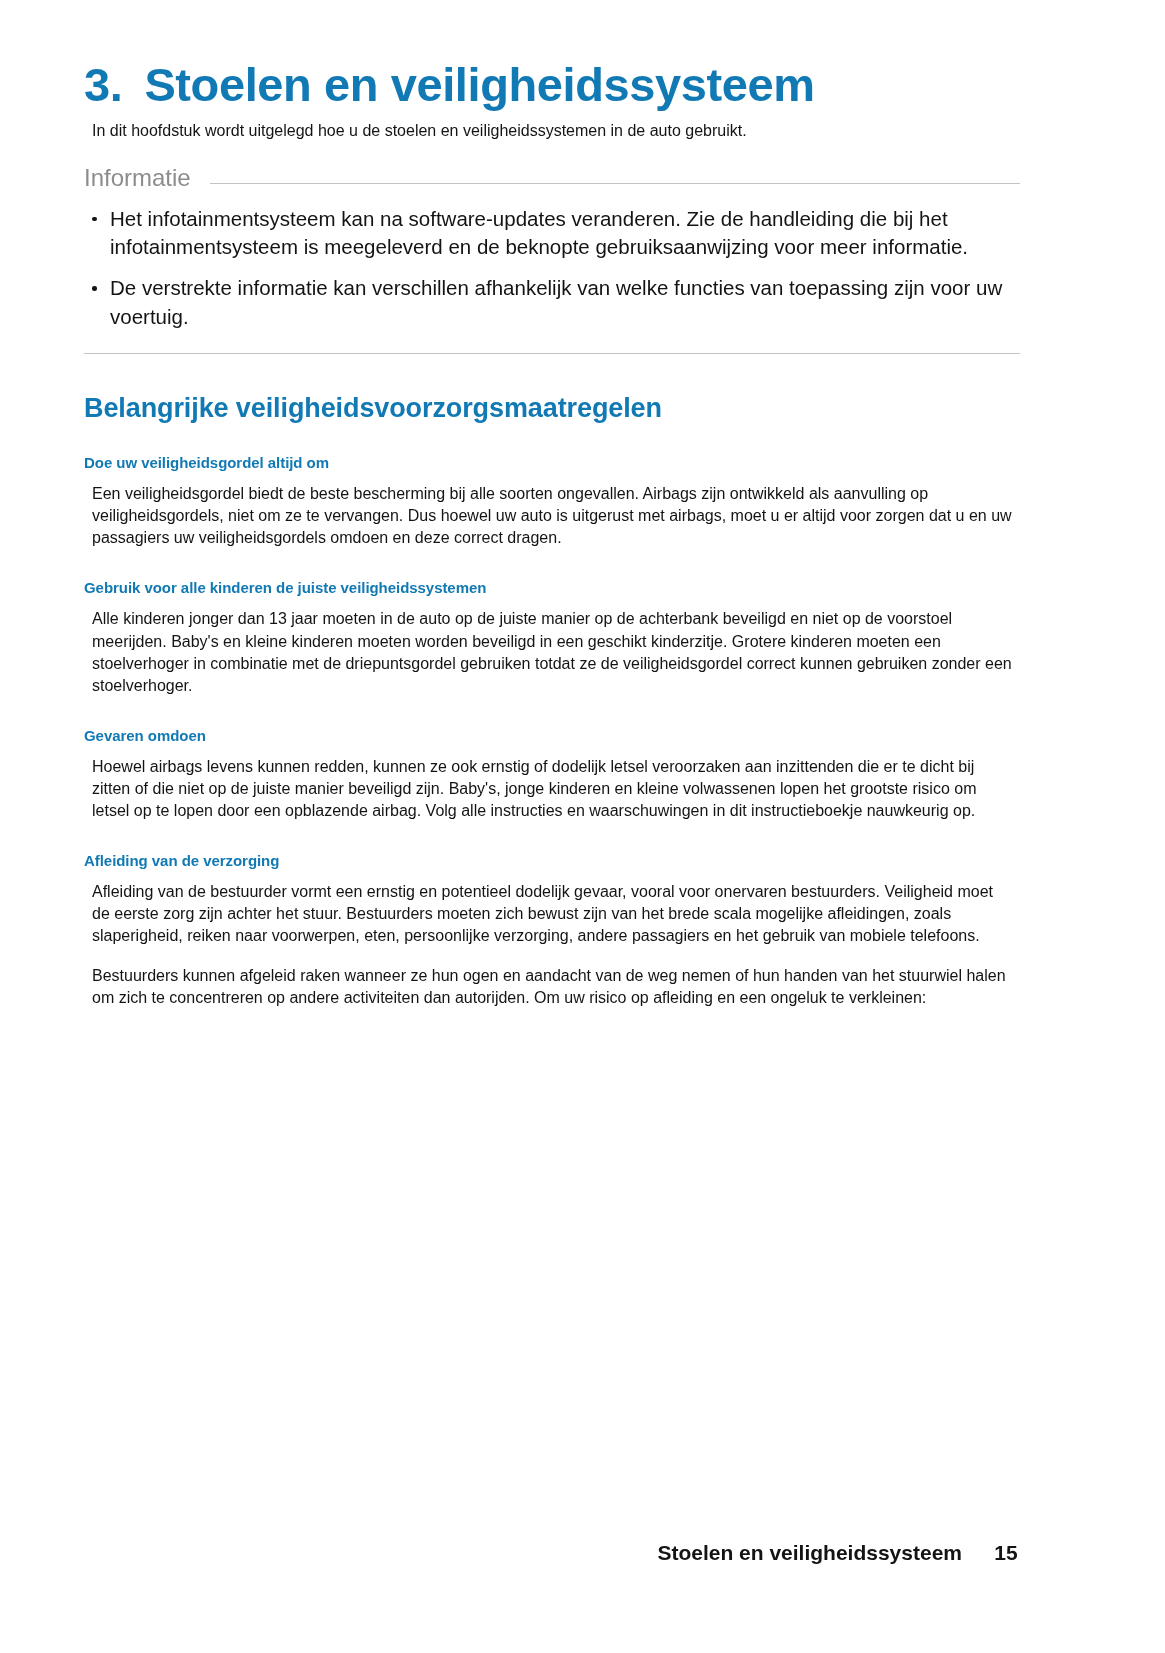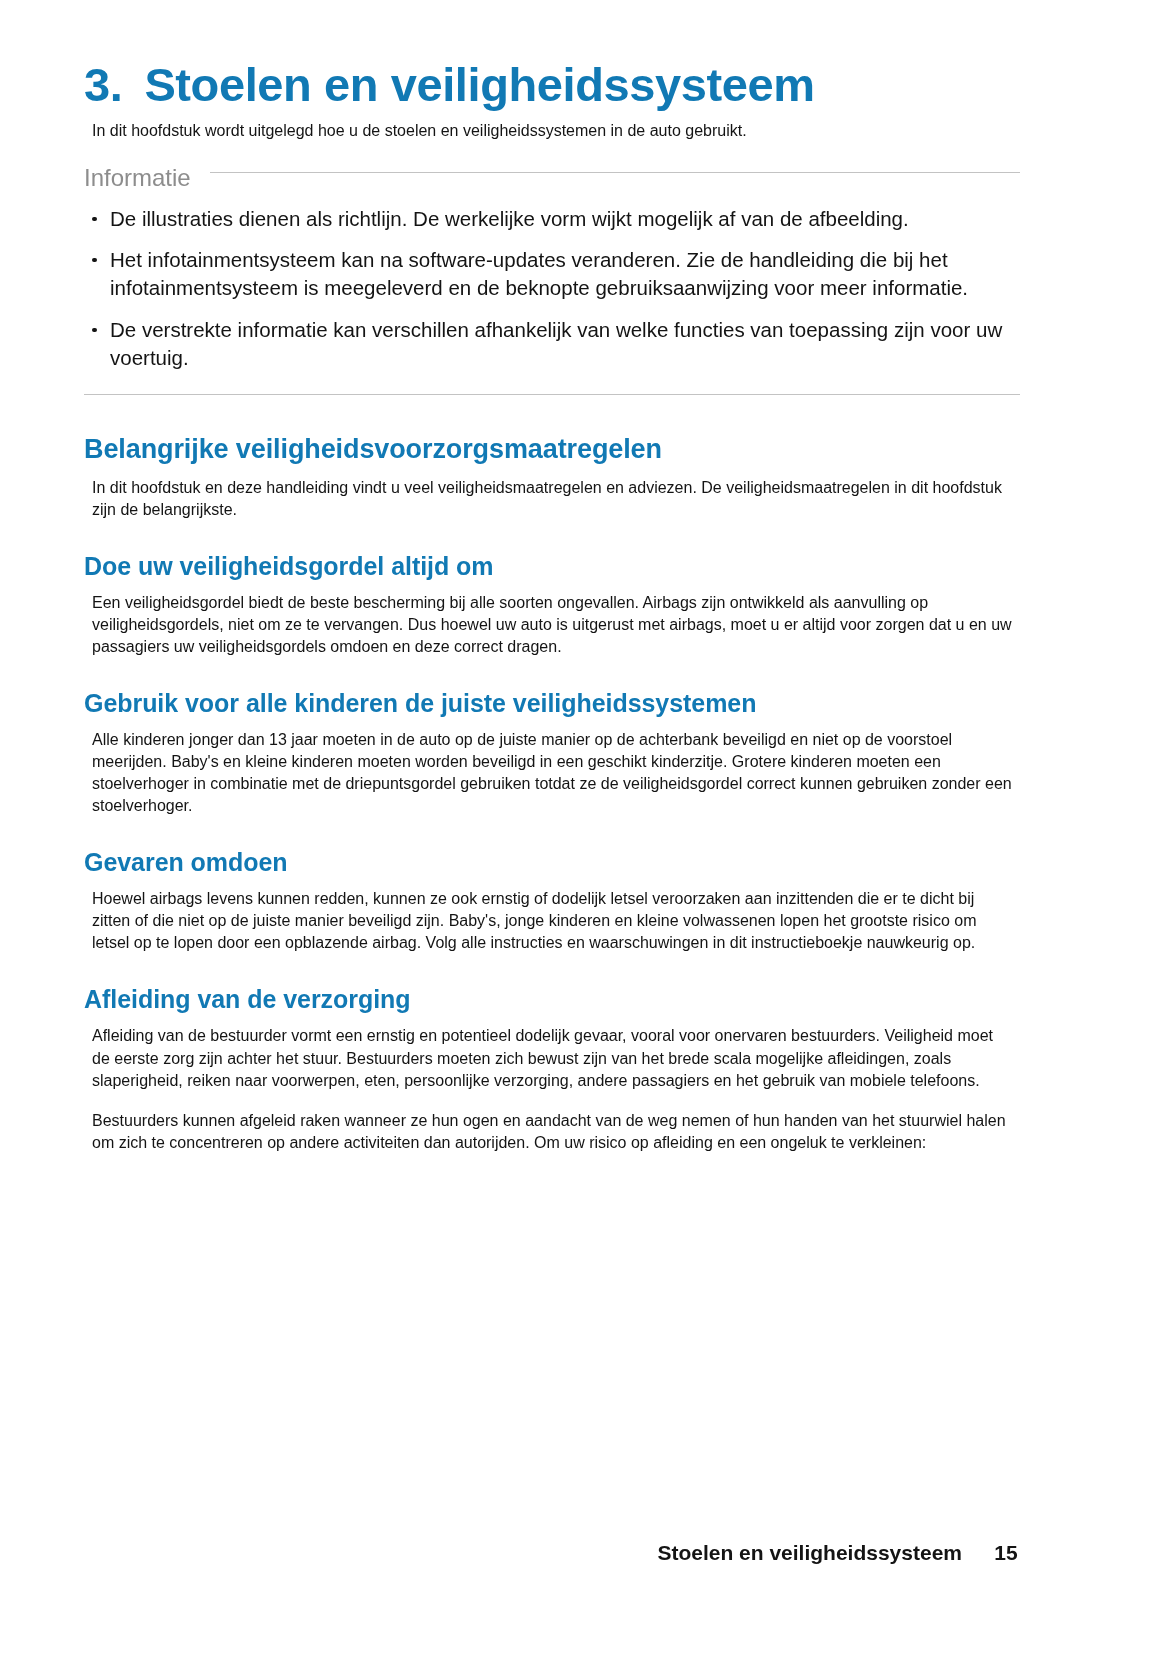--- a/index.html
+++ b/index.html
@@ -54,21 +54,21 @@
   .intro {
     margin-top: 14px;
   }
 
   
   .info-box {
     margin-top: 24px;
   }
   .info-header {
     display: flex;
-    align-items: flex-start;
+    align-items: center;
     gap: 19px;
   }
   .info-header-label {
     color: #8d8d8d;
     font-size: 24px;
     line-height: 1;
     white-space: nowrap;
   }
   .info-header-rule {
     flex: 1 1 auto;
@@ -116,21 +116,21 @@
     font-size: 27px;
     font-weight: bold;
     letter-spacing: -0.1px;
     margin: 38px 0 0 0;
     line-height: 1.2;
   }
 
   
   h3.sub-heading {
     color: #1179b4;
-    font-size: 25px;
+    font-size: 15px;
     font-weight: bold;
     letter-spacing: -0.05px;
     margin: 30px 0 0 0;
     line-height: 1.2;
   }
 
   h2.section-heading + p.body-text,
   h3.sub-heading + p.body-text {
     margin-top: 11px;
   }
@@ -170,30 +170,28 @@
 
     <p class="body-text intro">In dit hoofdstuk wordt uitgelegd hoe u de stoelen en veiligheidssystemen in de auto gebruikt.</p>
 
     <div class="info-box">
       <div class="info-header">
         <span class="info-header-label">Informatie</span>
         <span class="info-header-rule"></span>
       </div>
 
       <ul class="info-list">
-        <li>De illustraties dienen als richtlijn. De werkelijke vorm wijkt mogelijk af van de afbeelding.</li>
         <li>Het infotainmentsysteem kan na software-updates veranderen. Zie de handleiding die bij het infotainmentsysteem is meegeleverd en de beknopte gebruiksaanwijzing voor meer informatie.</li>
         <li>De verstrekte informatie kan verschillen afhankelijk van welke functies van toepassing zijn voor uw voertuig.</li>
       </ul>
 
       <div class="info-bottom-rule"></div>
     </div>
 
     <h2 class="section-heading">Belangrijke veiligheidsvoorzorgsmaatregelen</h2>
-    <p class="body-text">In dit hoofdstuk en deze handleiding vindt u veel veiligheidsmaatregelen en adviezen. De veiligheidsmaatregelen in dit hoofdstuk zijn de belangrijkste.</p>
 
     <h3 class="sub-heading">Doe uw veiligheidsgordel altijd om</h3>
     <p class="body-text">Een veiligheidsgordel biedt de beste bescherming bij alle soorten ongevallen. Airbags zijn ontwikkeld als aanvulling op veiligheidsgordels, niet om ze te vervangen. Dus hoewel uw auto is uitgerust met airbags, moet u er altijd voor zorgen dat u en uw passagiers uw veiligheidsgordels omdoen en deze correct dragen.</p>
 
     <h3 class="sub-heading">Gebruik voor alle kinderen de juiste veiligheidssystemen</h3>
     <p class="body-text">Alle kinderen jonger dan 13 jaar moeten in de auto op de juiste manier op de achterbank beveiligd en niet op de voorstoel meerijden. Baby's en kleine kinderen moeten worden beveiligd in een geschikt kinderzitje. Grotere kinderen moeten een stoelverhoger in combinatie met de driepuntsgordel gebruiken totdat ze de veiligheidsgordel correct kunnen gebruiken zonder een stoelverhoger.</p>
 
     <h3 class="sub-heading">Gevaren omdoen</h3>
     <p class="body-text">Hoewel airbags levens kunnen redden, kunnen ze ook ernstig of dodelijk letsel veroorzaken aan inzittenden die er te dicht bij zitten of die niet op de juiste manier beveiligd zijn. Baby's, jonge kinderen en kleine volwassenen lopen het grootste risico om letsel op te lopen door een opblazende airbag. Volg alle instructies en waarschuwingen in dit instructieboekje nauwkeurig op.</p>
 

